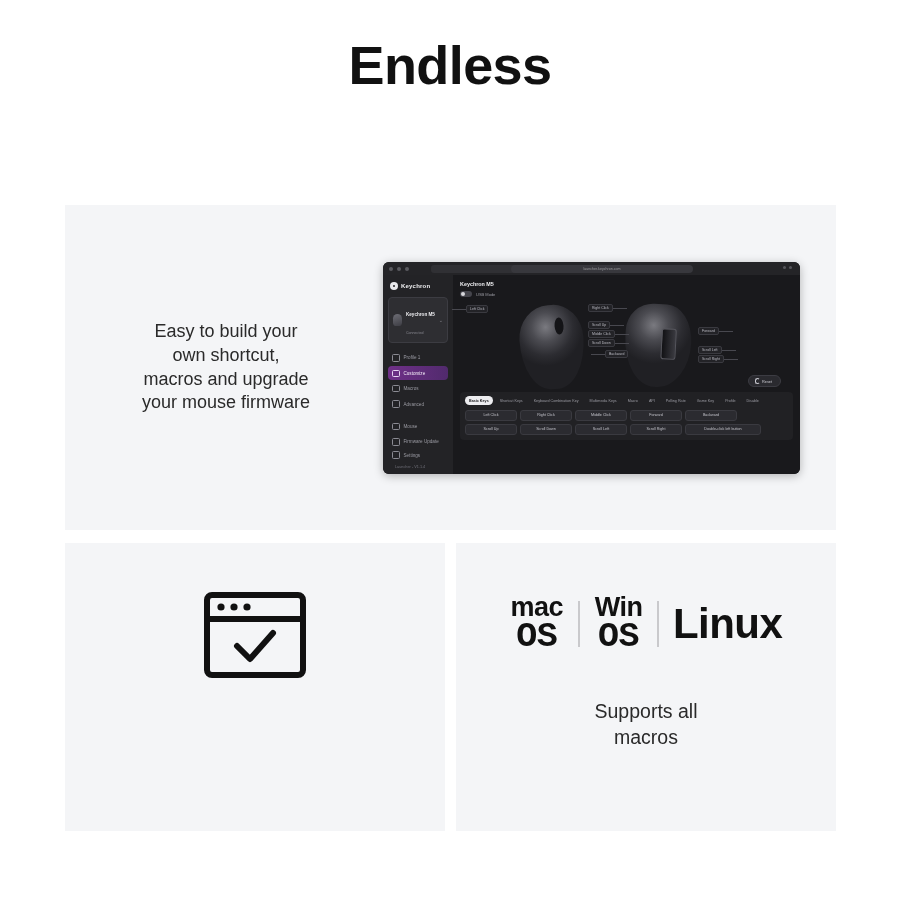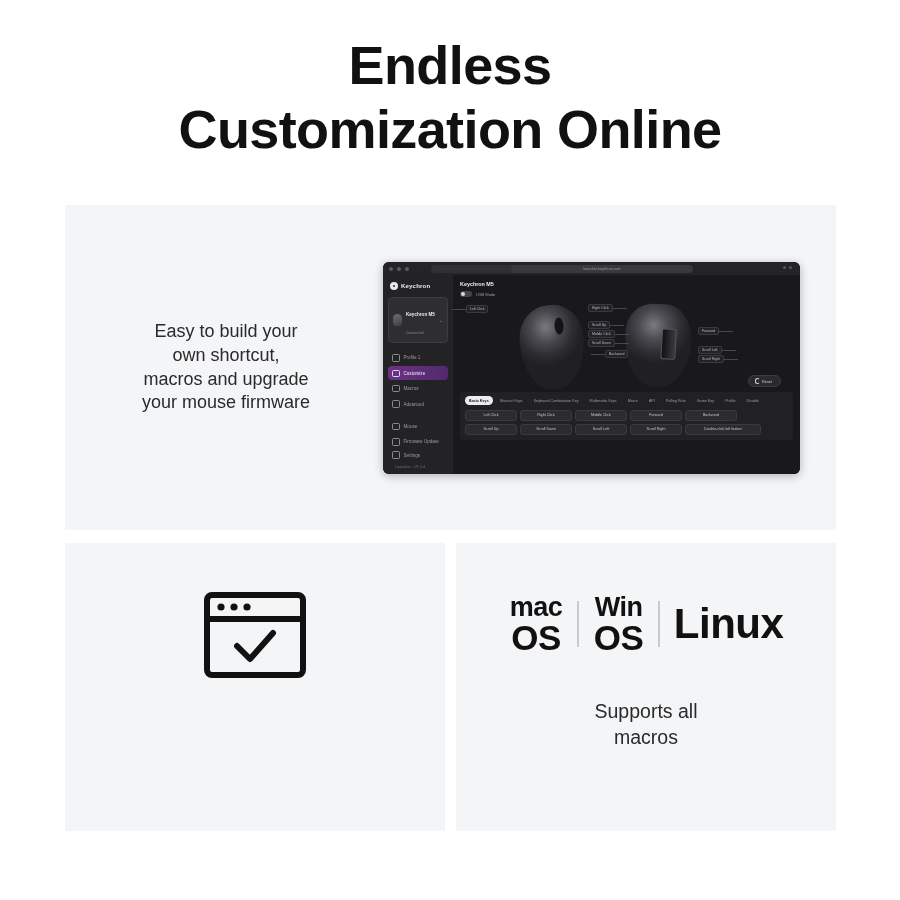--- a/index.html
+++ b/index.html
@@ -340,30 +340,29 @@
     margin-top: 4px;
   }
   .os-stack {
     display: flex;
     flex-direction: column;
     align-items: center;
     line-height: 0.95;
     padding: 0 15px;
   }
   .os-top { font-size: 27px; font-weight: 700; color:#111; letter-spacing:-0.5px; }
-  .os-bot { font-size: 35px; font-weight: 700; color:#111; letter-spacing:-0.5px; }
+  .os-bot { font-size: 35px; font-weight: 700; color:#111; letter-spacing:-0.5px;font-family:Liberation Mono, monospace; }
   .os-single { font-size: 42px; font-weight: 700; color:#111; padding: 0 14px; letter-spacing:-0.5px; }
   .os-sep { width: 1.5px; height: 46px; background: #c9c9cc; }
 </style>
 </head>
 <body>
 
 <div class="headline">
   <span class="headline-line l1">Endless</span>
-  <span class="headline-line l2">Customization Online</span>
 </div>
 
 <div class="cards">
 
   <div class="card card-top">
 
     <div class="copy-block">
       <span class="cl">Easy to build your</span>
       <span class="cl">own shortcut,</span>
       <span class="cl">macros and upgrade</span>

